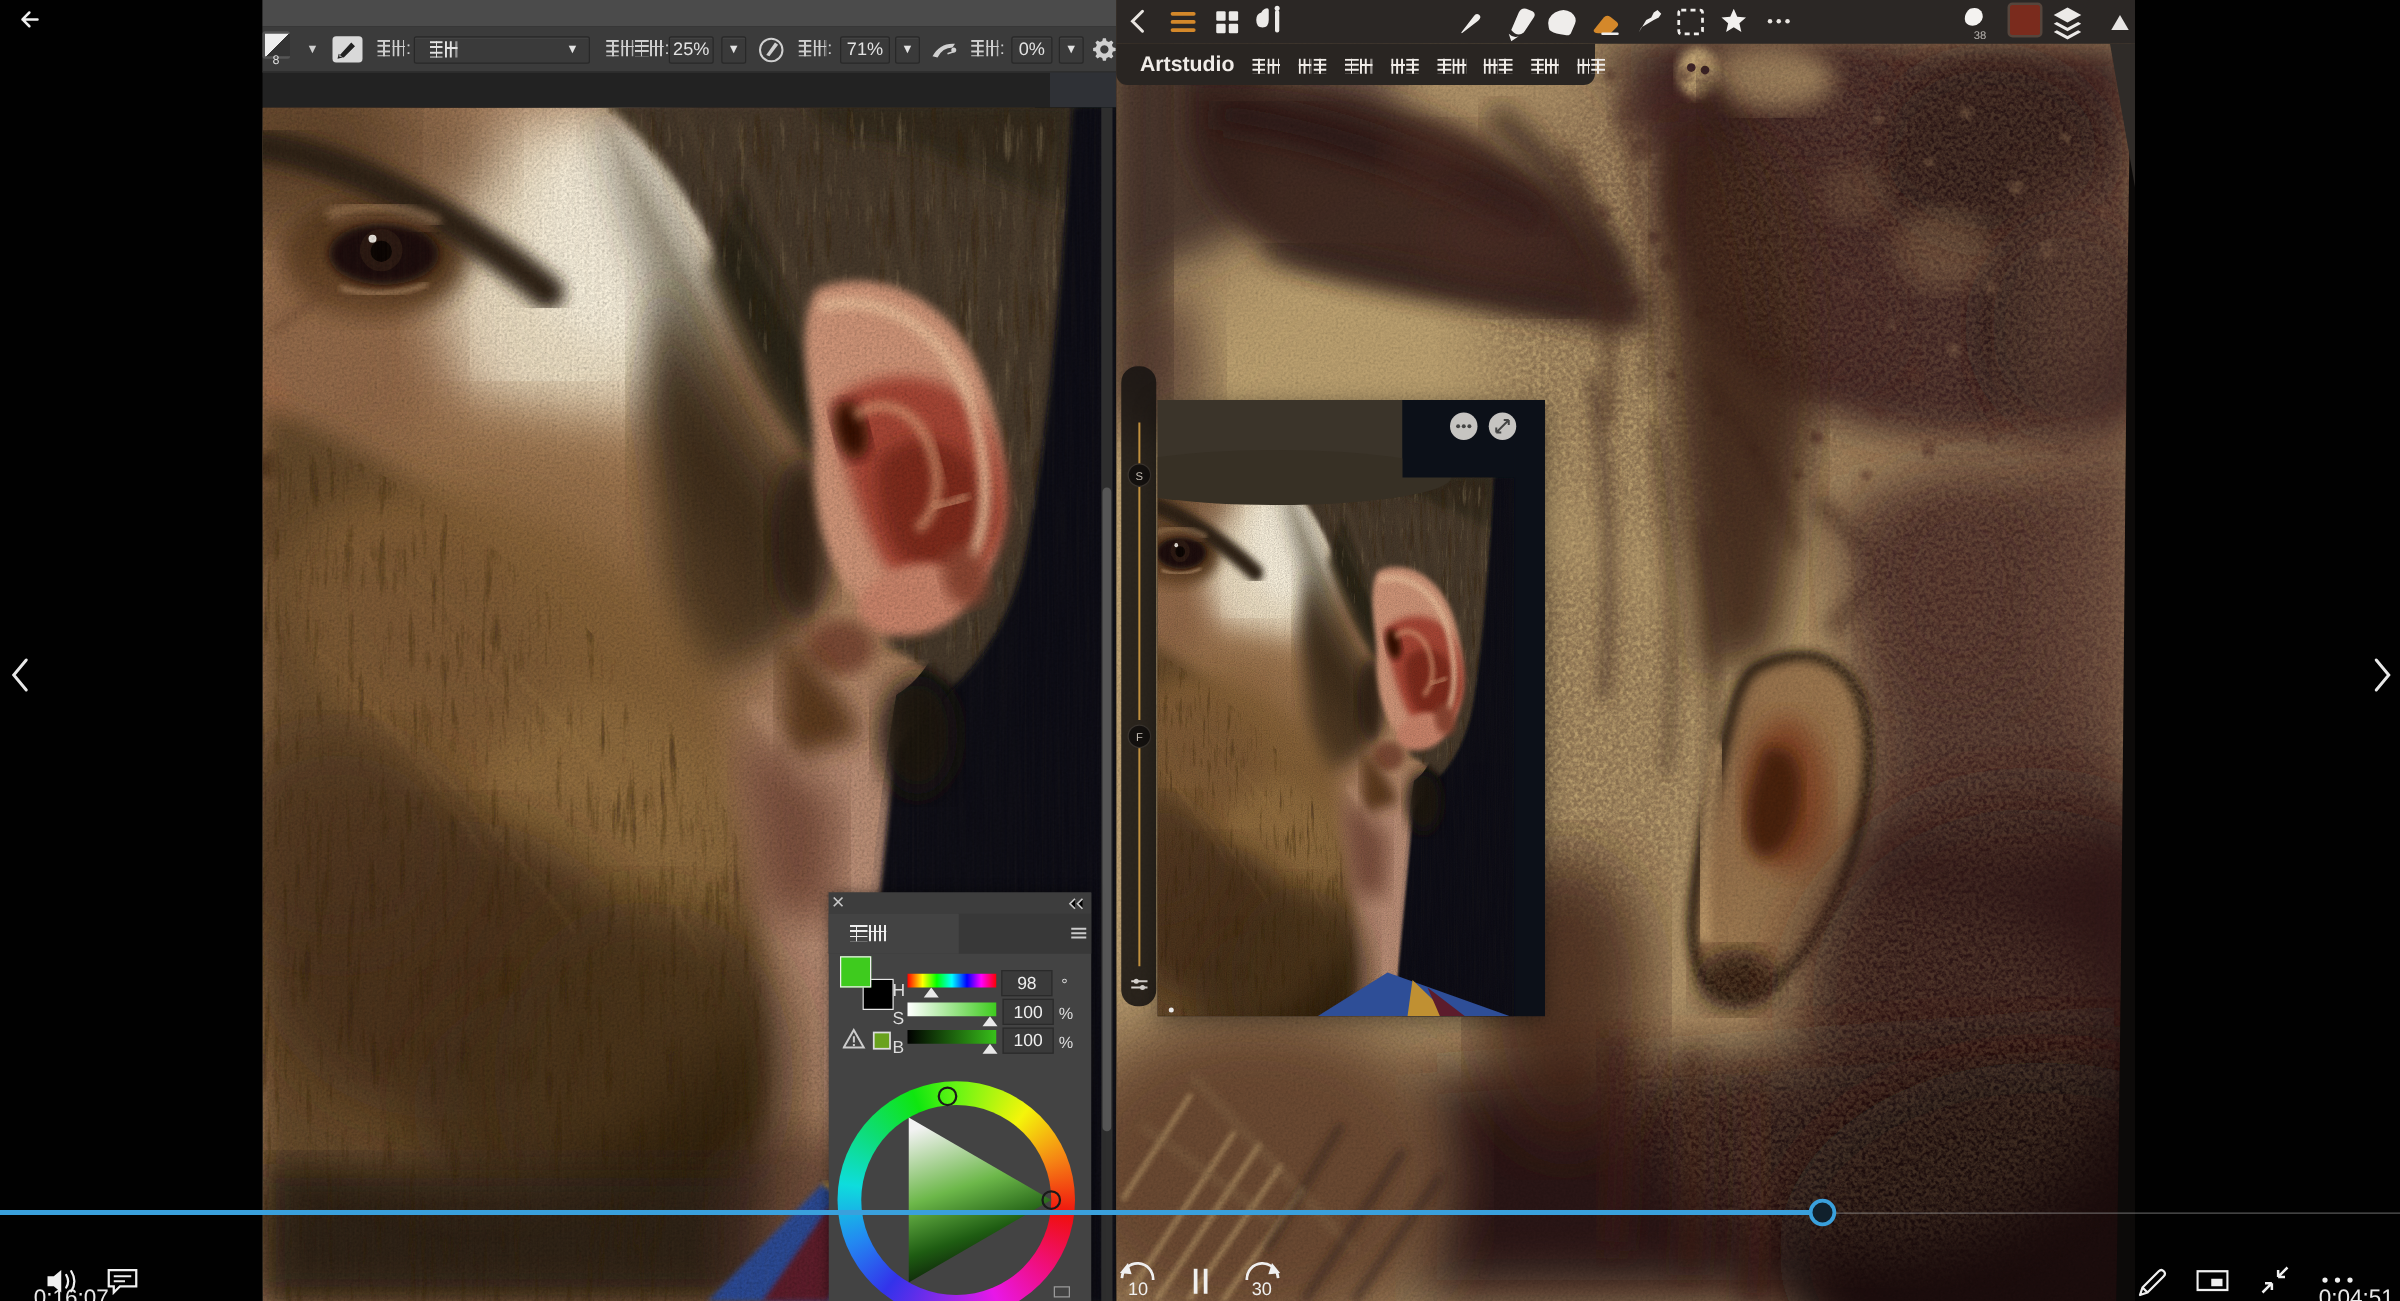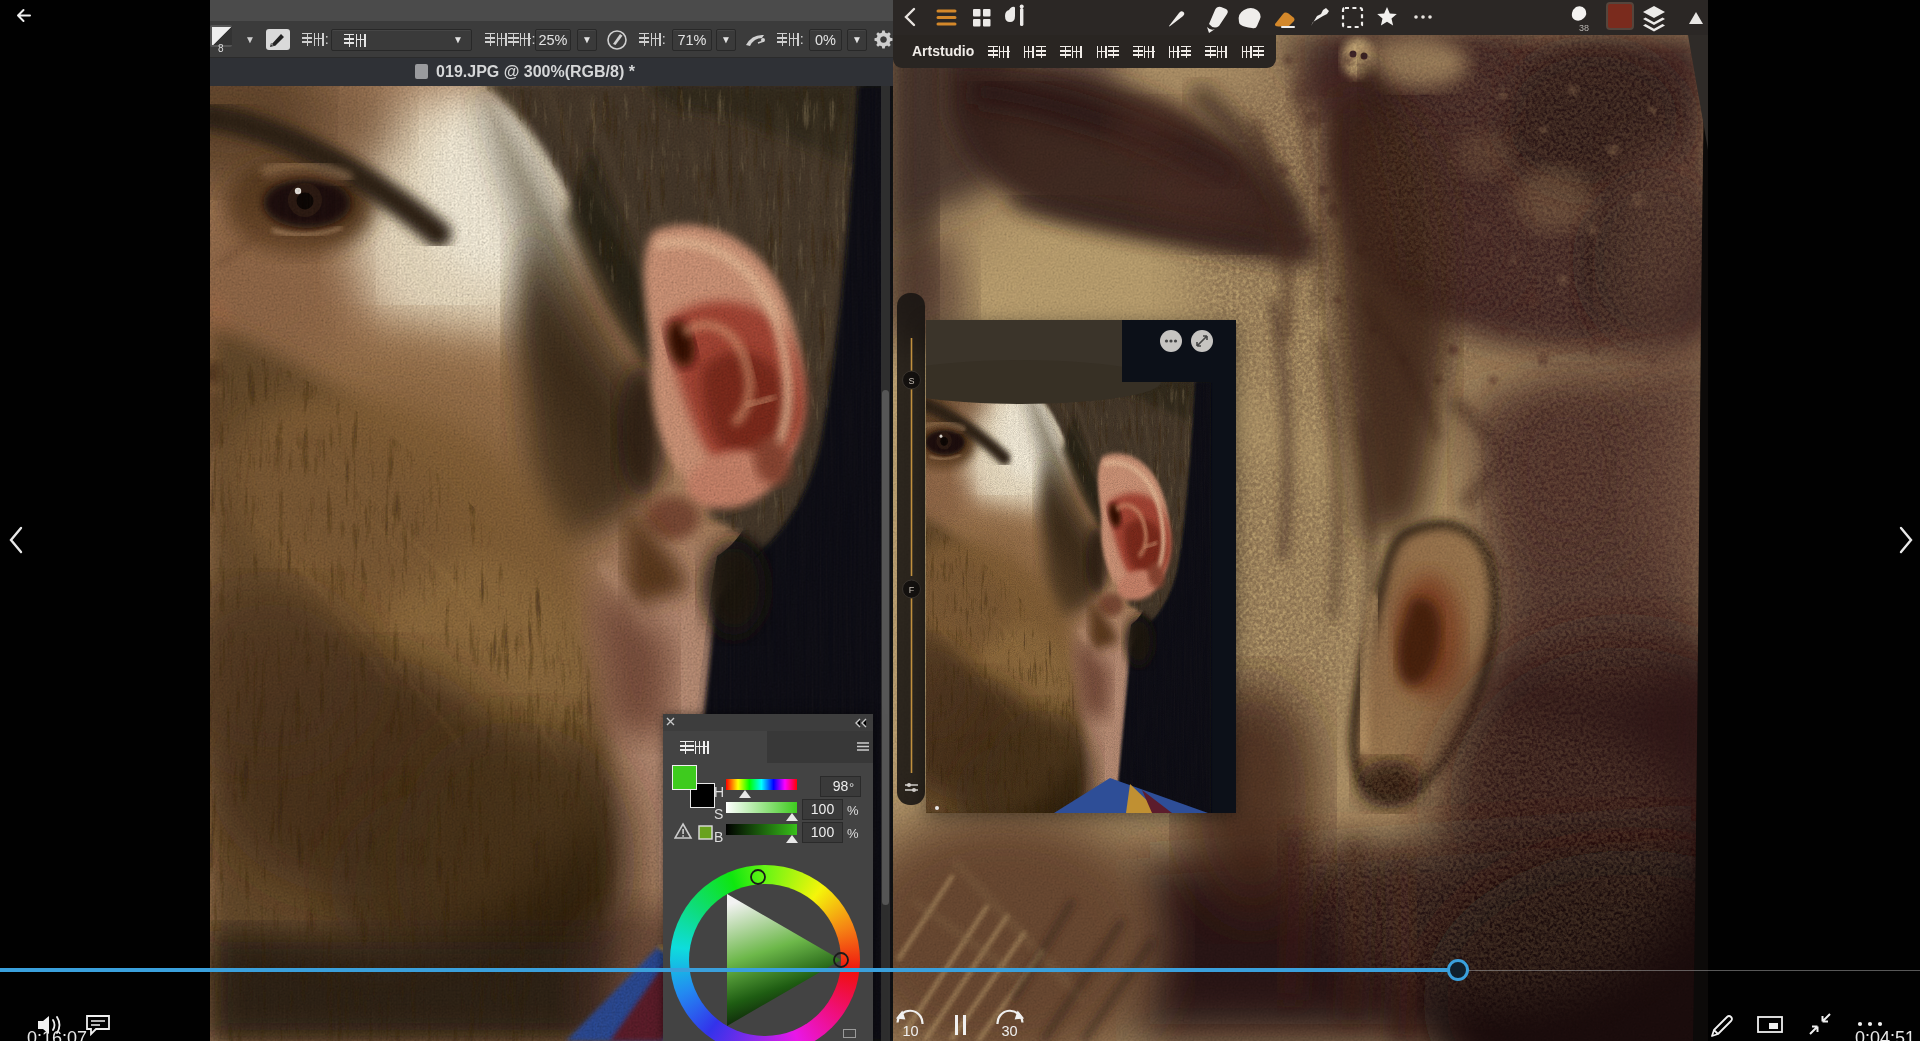--- a/index.html
+++ b/index.html
@@ -22,39 +22,38 @@
 .cjk{display:inline-block;width:10.5px;height:13px;margin:0 .7px;vertical-align:-2px;
  background:repeating-linear-gradient(180deg,currentColor 0 1.4px,transparent 1.4px 4.2px),
  linear-gradient(90deg,transparent 0 4.6px,currentColor 4.6px 5.9px,transparent 5.9px);}
 .cjk2{display:inline-block;width:10.5px;height:13px;margin:0 .7px;vertical-align:-2px;
  background:repeating-linear-gradient(90deg,currentColor 0 1.4px,transparent 1.4px 4.1px),
  linear-gradient(180deg,transparent 0 4.6px,currentColor 4.6px 5.9px,transparent 5.9px);}
 
 #as{left:893px;top:0;width:815px;height:1041px;background:#161210;overflow:hidden}
 #as-tb{left:893px;top:0;width:815px;height:35px;background:#2b2725}
 #as-menu{left:893px;top:35px;width:383px;height:33px;background:#292522;border-radius:0 0 9px 9px;
- color:#f0ece8;font-size:14px;font-weight:bold;line-height:33px;white-space:nowrap}
+ color:#f0ece8;font-size:17px;font-weight:bold;line-height:33px;white-space:nowrap}
 #as-menu .cjk,#as-menu .cjk2{width:10.5px;height:12.5px;margin:0 .6px}
 
 #cp{left:663px;top:714px;width:210px;height:327px;background:#434343;
  box-shadow:0 0 10px rgba(0,0,0,.5)}
 #cp-head{left:0;top:0;width:210px;height:17px;background:#3d3d3d}
 #cp-tabs{left:0;top:17px;width:210px;height:32px;background:#383838}
 #cp-tab{left:0;top:0;width:104px;height:32px;background:#434343;color:#eee;font-size:14.5px;
  line-height:32px;text-align:left;padding-left:16px}
 .valbox{position:absolute;width:41px;height:21px;background:#3a3a3a;border:1px solid #2a2a2a;
  color:#eee;font-size:14px;line-height:19px;text-align:center}
 #t1,#t2{position:absolute;top:1028px;color:#e8e8e8;font-size:18px}
 </style></head><body>
 <div id="stage">
 
 <div class="abs" id="ps">
   <div class="abs" id="ps-strip"></div>
   <div class="abs" id="ps-opts"></div>
-  <div class="abs" id="ps-title"><span style="display:inline-block;width:13px;height:15px;background:#9a9b9e;border-radius:2px;vertical-align:-2px;margin-right:8px"></span>019.JPG @ 300%(RGB/8) *</div>
   <div class="abs" id="ps-title2"></div>
   <div class="abs" id="ps-canvas">
     <svg width="683" height="955" viewBox="0 0 683 955" preserveAspectRatio="none">
       <use href="#face"></use>
     </svg>
   </div>
 
   <div class="abs" style="left:671px;top:86px;width:9px;height:955px;background:#2e2e2e"></div>
   <div class="abs" style="left:672px;top:390px;width:7px;height:515px;background:#565656;border-radius:4px"></div>
 </div>
@@ -222,21 +221,21 @@
   </div>
 
   <div class="abs" style="left:18px;top:60px;width:25px;height:25px;background:#000;border:1.5px solid #e8e8e8;transform:translate(9px,9px)"></div>
   <div class="abs" style="left:9px;top:51px;width:25px;height:25px;background:#3ecb1e;border:1.5px solid #f0f0f0"></div>
 
   <div class="abs" style="left:51px;top:70px;color:#ddd;font-size:14px">H</div>
   <div class="abs" style="left:63px;top:65px;width:71px;height:11px;background:linear-gradient(90deg,#f00,#ff0 17%,#0f0 33%,#0ff 50%,#00f 67%,#f0f 83%,#f00)"></div>
   <svg class="abs" style="left:75px;top:76px" width="14" height="9">
         <path d="M7 0 l6 8 h-12 z" fill="#e8e8e8"></path>
       </svg>
-  <div class="valbox" style="left:157px;top:62px">98</div>
+  <div class="valbox" style="left:138px;top:62px">98</div>
   <div class="abs" style="left:186px;top:66px;color:#ddd;font-size:13px">°</div>
   <div class="abs" style="left:51px;top:92px;color:#ddd;font-size:14px">S</div>
   <div class="abs" style="left:63px;top:88px;width:71px;height:11px;background:linear-gradient(90deg,#fff,#3ecb1e)"></div>
   <svg class="abs" style="left:122px;top:99px" width="14" height="9">
         <path d="M7 0 l6 8 h-12 z" fill="#e8e8e8"></path>
       </svg>
   <div class="valbox" style="left:139px;top:85px">100</div>
   <div class="abs" style="left:184px;top:89px;color:#ddd;font-size:13px">%</div>
   <div class="abs" style="left:51px;top:115px;color:#ddd;font-size:14px">B</div>
   <div class="abs" style="left:63px;top:110px;width:71px;height:11px;background:linear-gradient(90deg,#000,#38c01a)"></div>

